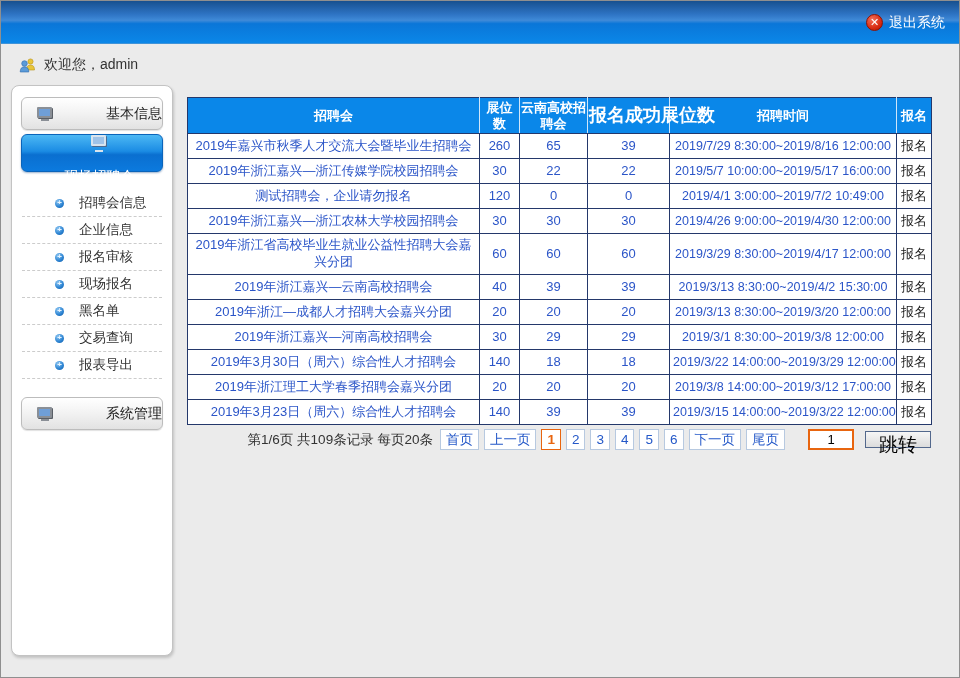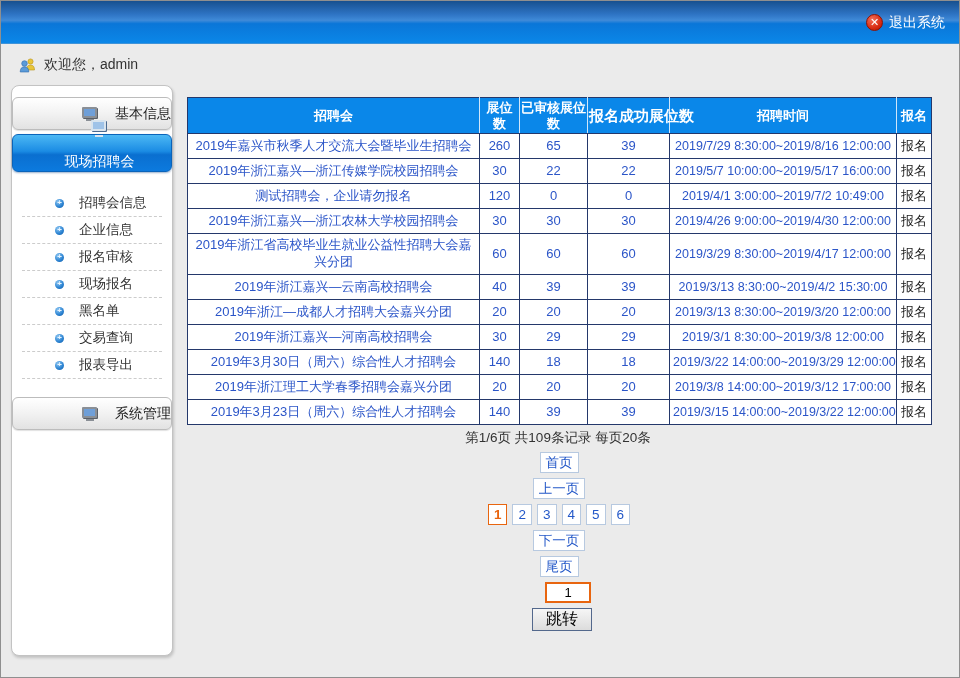--- a/index.html
+++ b/index.html
@@ -39,22 +39,22 @@
   }
 
   
   .sidebar {
     position:absolute; left:10px; top:84px; width:162px; height:571px;
     background:#ffffff; border:1px solid #c3c3c3; border-radius:8px;
     box-shadow:1px 2px 3px rgba(0,0,0,0.18);
     padding:7px 0;
   }
   .side-btn {
-    margin:4px 0; height:33px; border-radius:6px;
-    display:flex; align-items:center; justify-content:flex-end; gap:16px;
+    margin:4px 9px; height:33px; border-radius:6px;
+    display:flex; align-items:center; justify-content:space-between; gap:16px;
     font-size:14px; cursor:pointer;padding-left:15px;
   }
   .side-btn.gray {
     background:linear-gradient(180deg,#ffffff 0%,#f2f2f2 50%,#e2e2e2 100%);
     border:1px solid #bcbcbc; color:#222;
     box-shadow:0 1px 1px rgba(0,0,0,0.12);
   }
   .side-btn.blue {
     height:38px;
     background:linear-gradient(180deg,#4cb8f4 0%,#1b8ce4 45%,#0a6fd0 55%,#0c7ade 100%);
@@ -96,53 +96,53 @@
   .main-table {
     position:absolute; left:186px; top:96px; width:744px;
     border-collapse:collapse; table-layout:fixed;
   }
   .main-table th {
     background:#0a87e9; color:#ffffff; font-weight:bold; font-size:13px;
     border:1px solid #24386b; border-right:1px solid #cfe6fa;
     padding:2px 1px; line-height:1.2; height:33px; text-align:center;
   }
   .main-table th:last-child { border-right:1px solid #24386b; }
-  .main-table th.nowrap { white-space:nowrap; font-size:15px; }
+  .main-table th.nowrap { white-space:nowrap; font-size:18px; }
   .main-table td {
     background:#ffffff; border:1px solid #24386b;
     font-size:13px; color:#2b55c8; text-align:center;
     padding:3px 3px; line-height:1.3; height:25px;
   }
   .main-table td.time { font-size:12.5px; white-space:nowrap; }
   .main-table td.action { color:#1a1a1a; font-size:13px; cursor:pointer; padding:3px 1px; }
   .main-table td.fair { cursor:pointer; }
 
   
   .pagination {
     position:absolute; left:186px; top:428px; width:744px;
     display:flex; align-items:center; justify-content:flex-end; gap:5px;
-    font-size:13.5px; color:#333;flex-direction:column;
+    font-size:13.5px; color:#333;
   }
   .pg-info { margin-right:2px; color:#333; }
   .pg-btn {
     border:1px solid #b7c9e0; background:#ffffff; color:#2458c8;
     padding:1px 5px; min-width:14px; text-align:center; cursor:pointer;
     font-size:13.5px; line-height:17px; display:inline-block;
   }
   .pg-btn.current { border:1px solid #e8650f; color:#e8650f; font-weight:bold; cursor:default; }
   .pg-pages { display:inline-flex; gap:5px; }
   .jump-input {
     width:46px; height:21px; border:2px solid #e8650f; background:#fff;
     text-align:center; font-size:13px; color:#000; margin-left:18px; outline:none;
     font-family:"Liberation Sans","DejaVu Sans",sans-serif;
   }
   .jump-btn {
-    height:23px; padding:0 13px; margin-left:6px;
+    height:17px; padding:0 13px; margin-left:6px;
     background:linear-gradient(180deg,#f6f6f6,#dcdcdc);
-    border:1px solid #53688c; color:#000; font-size:16px; cursor:pointer;
+    border:1px solid #53688c; color:#000; font-size:19px; cursor:pointer;
     font-family:"Liberation Sans","DejaVu Sans",sans-serif;
   }
 </style>
 </head>
 <body>
 
 <div class="topbar">
   <div class="logout">
     <span class="logout-x">✕</span>
     <span class="logout-label">退出系统</span>
@@ -219,21 +219,21 @@
       <col style="width:40px">
       <col style="width:68px">
     <col style="width:82px">
       <col style="width:227px">
       <col style="width:35px">
   </colgroup>
   <thead>
     <tr>
       <th>招聘会</th>
       <th>展位数</th>
-      <th>已审核展位数</th>
+      <th>云南高校招聘会</th>
       <th class="nowrap">报名成功展位数</th>
       <th>招聘时间</th>
       <th>报名</th>
     </tr>
   </thead>
   <tbody id="tbody">
       <tr>
         <td class="fair">2019年嘉兴市秋季人才交流大会暨毕业生招聘会</td>
         <td>260</td>
         <td>65</td>

